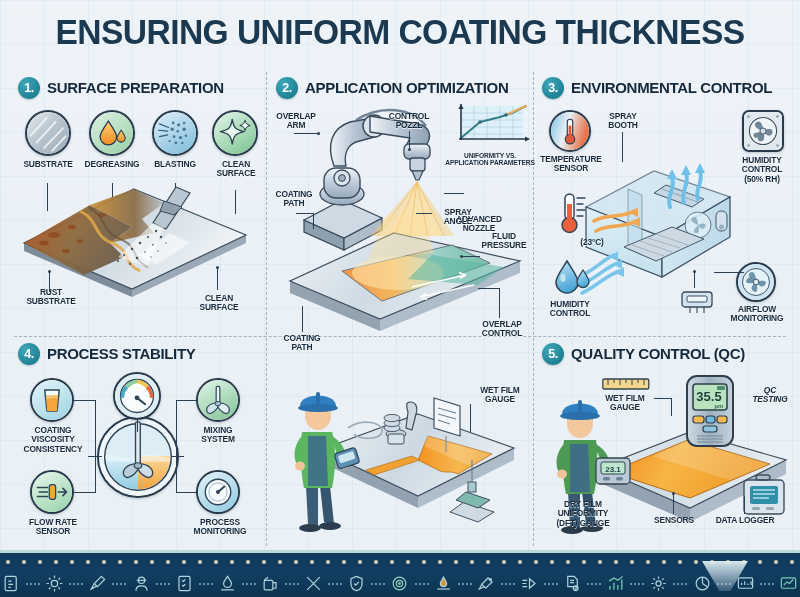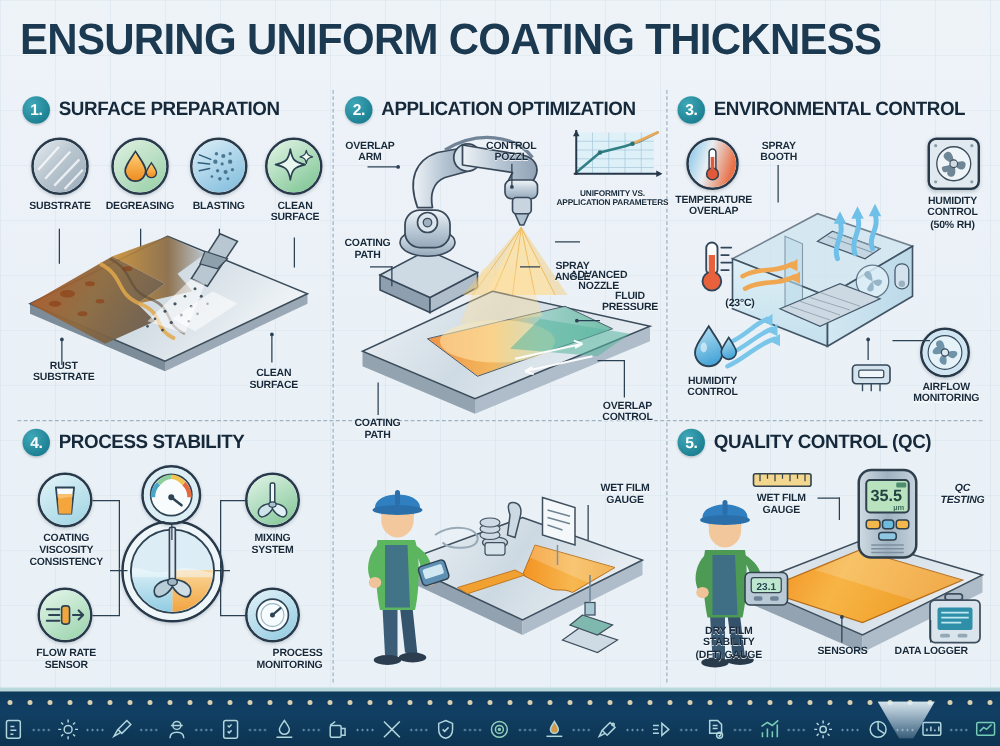--- a/index.html
+++ b/index.html
@@ -23,21 +23,21 @@
     background-image:
       linear-gradient(to right, rgba(150,180,205,0.13) 1px, transparent 1px),
       linear-gradient(to bottom, rgba(150,180,205,0.10) 1px, transparent 1px);
     background-size: 44px 44px;
     pointer-events: none;
   }
 
   
   #title-bar {
     position: absolute; left: 0; top: 12px; width: 800px;
-    text-align: left;
+    text-align: center;
   }
   #main-title {
     font-size: 35px;
     font-weight: 800;
     letter-spacing: -0.6px;
     color: #1b3950;
     font-family: "Liberation Sans", sans-serif;
     transform: scaleX(0.96);
     text-shadow: 0 1px 0 rgba(255,255,255,0.6);
     white-space: nowrap;
@@ -496,21 +496,21 @@
             <stop offset="100%" stop-color="#e8734a"></stop>
           </linearGradient>
         </defs>
       <circle cx="21" cy="21" r="21" fill="url(#g-temp)"></circle>
       <rect x="18" y="8" width="6" height="20" rx="3" fill="#fbfdfe" stroke="#2c3e50" stroke-width="1.3"></rect>
       <circle cx="21" cy="30" r="5.2" fill="#e05a3a" stroke="#2c3e50" stroke-width="1.3"></circle>
       <rect x="19.4" y="15" width="3.2" height="13" fill="#e05a3a"></rect>
     </svg>
   </div>
   <div class="lbl" style="left:532px; top:155px; width:78px;">TEMPERATURE
-OVERLAP</div>
+SENSOR</div>
 
   <div class="lbl" style="left:600px; top:112px; width:46px;">SPRAY
 BOOTH</div>
   <div class="leader v" style="left:622px; top:132px; height:30px;"></div>
 
   <div class="ricon" style="left:742px; top:110px; width:42px; height:42px; border-radius:7px;">
     <svg viewBox="0 0 42 42">
       <rect x="0" y="0" width="42" height="42" rx="6" fill="#dfe9ef"></rect>
       <circle cx="21" cy="21" r="15" fill="#eef4f8" stroke="#3d4d5c" stroke-width="1.2"></circle>
       <g fill="#6f8697">
@@ -787,21 +787,21 @@
             <stop offset="100%" stop-color="#9cd0e4"></stop>
           </linearGradient>
         </defs>
       <circle cx="22" cy="22" r="22" fill="url(#g-pm)"></circle>
       <circle cx="22" cy="22" r="14" fill="#f6fbfd" stroke="#2e4354" stroke-width="1.5"></circle>
       <circle cx="22" cy="22" r="10" fill="none" stroke="#9bb6c4" stroke-width="1"></circle>
       <line x1="22" y1="22" x2="29" y2="16" stroke="#2e4354" stroke-width="2" stroke-linecap="round"></line>
       <circle cx="22" cy="22" r="2.2" fill="#2e4354"></circle>
     </svg>
   </div>
-  <div class="lbl" style="left:182px; top:518px; width:76px;text-align:right;">PROCESS
+  <div class="lbl" style="left:182px; top:518px; width:76px;">PROCESS
 MONITORING</div>
 
   <div class="leader h" style="left:74px;  top:400px; width:22px;"></div>
   <div class="leader v" style="left:95px;  top:400px; height:55px;"></div>
   <div class="leader h" style="left:74px;  top:492px; width:22px;"></div>
   <div class="leader v" style="left:95px;  top:455px; height:37px;"></div>
   <div class="leader h" style="left:88px;  top:456px; width:14px;"></div>
 
   <div class="leader h" style="left:176px; top:400px; width:22px;"></div>
   <div class="leader v" style="left:176px; top:400px; height:55px;"></div>
@@ -1012,21 +1012,21 @@
         <line x1="14" y1="64" x2="40" y2="64"></line>
           <line x1="14" y1="67" x2="40" y2="67"></line>
           <line x1="14" y1="70" x2="40" y2="70"></line>
       </g>
     </svg>
   </div>
   <div class="lbl" style="left:748px; top:386px; width:44px;font-style:italic;">QC
 TESTING</div>
 
   <div class="lbl" style="left:540px; top:500px; width:86px;">DRY FILM
-STABILITY
+UNIFORMITY
 (DFT) GAUGE</div>
   <div class="lbl" style="left:648px; top:516px; width:52px;">SENSORS</div>
   <div class="leader v" style="left:673px; top:494px; height:20px;"></div>
   <div class="dot" style="left:672px; top:492px;"></div>
   <div class="lbl" style="left:708px; top:516px; width:74px;">DATA LOGGER</div>
   <div class="leader v" style="left:744px; top:496px; height:18px;"></div>
 
   <div id="bottom-strip">
     <div id="dot-row">
       <i></i>

